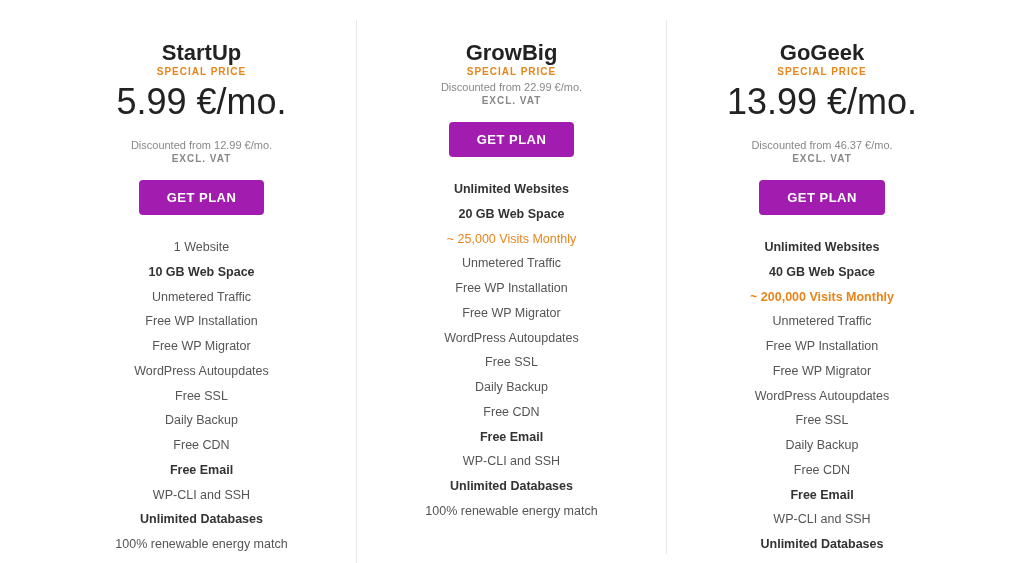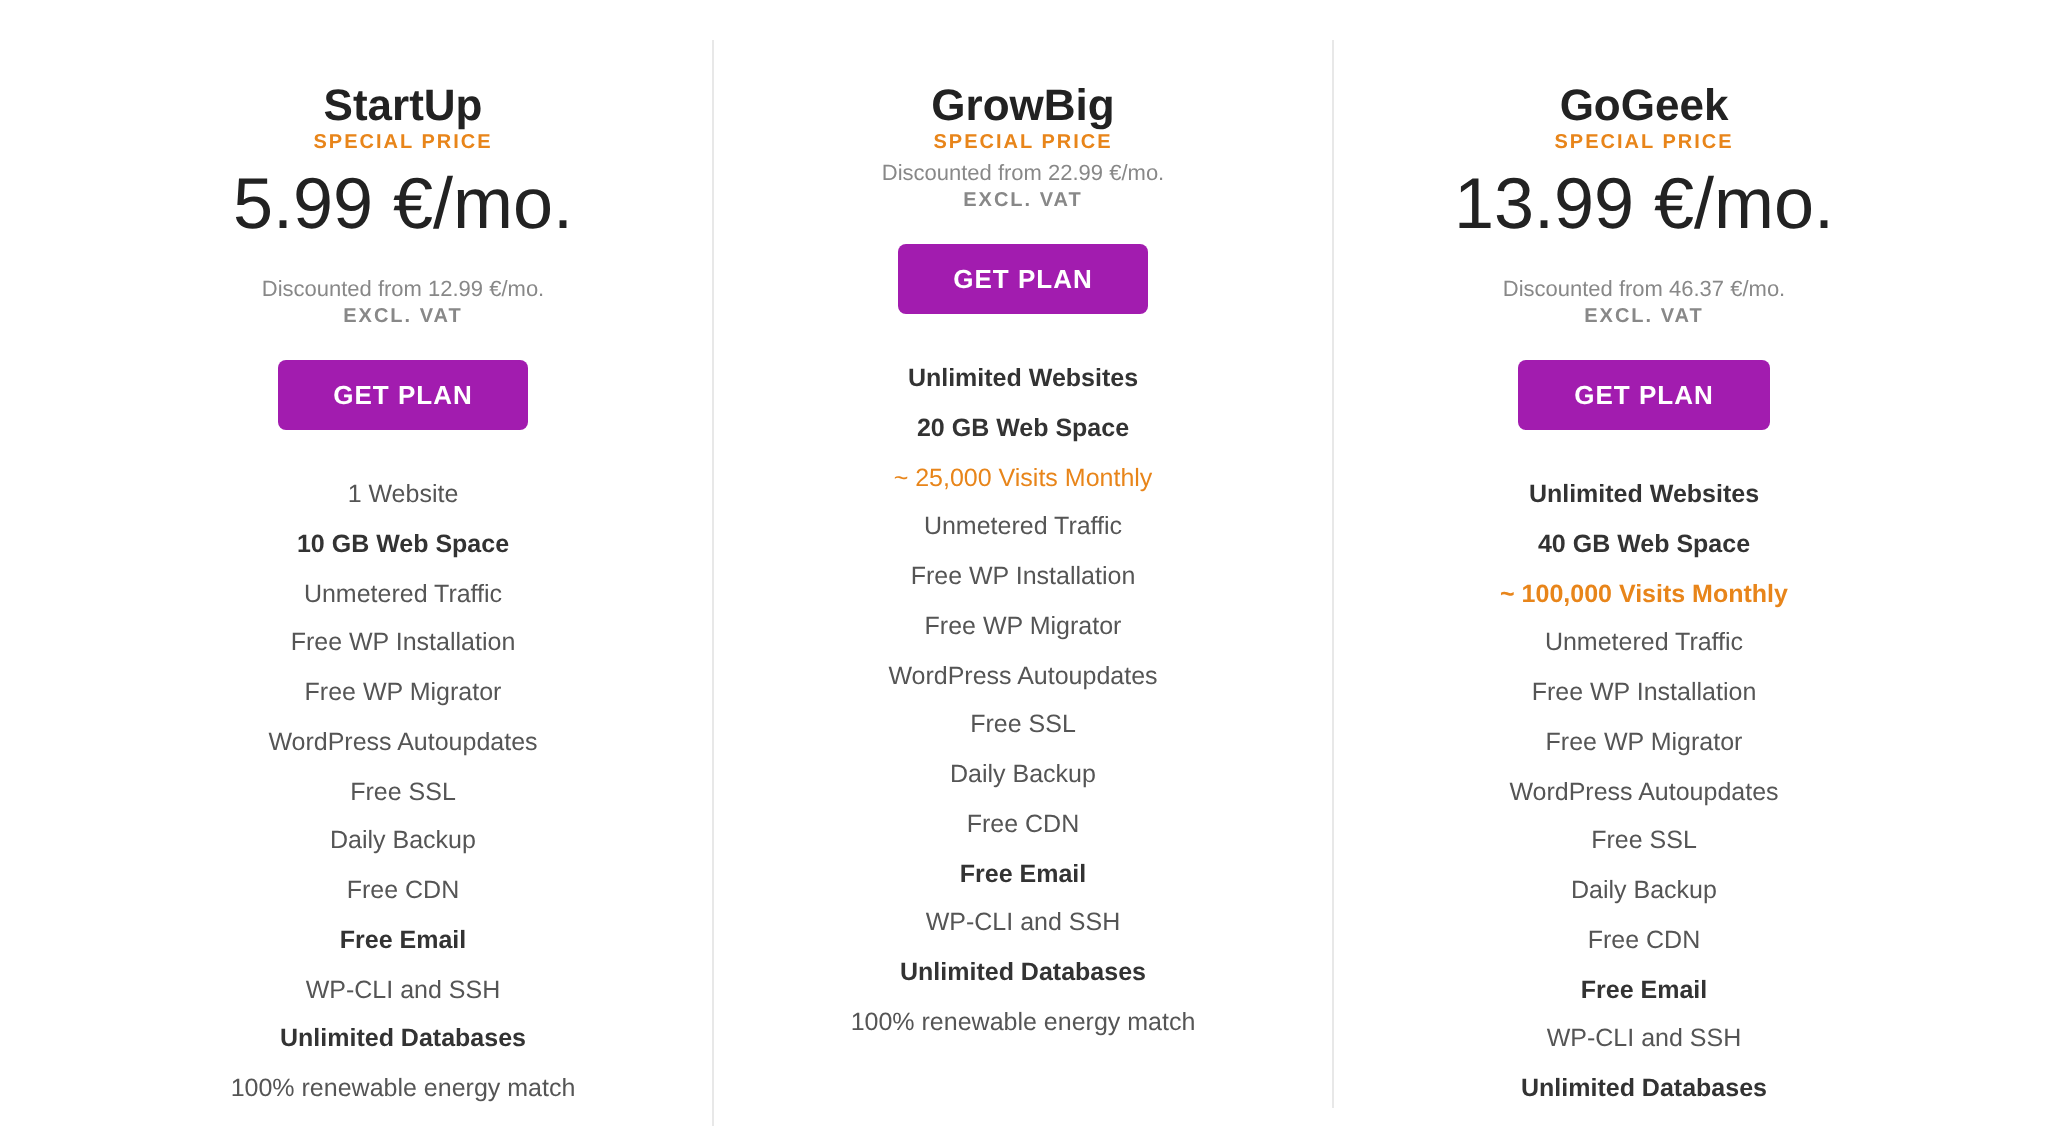--- a/index.html
+++ b/index.html
@@ -128,21 +128,21 @@
         <li>Daily Backup</li>
         <li>Free CDN</li>
         <li><strong>Free Email</strong></li>
         <li>WP-CLI and SSH</li>
         <li><strong>Unlimited Databases</strong></li>
         <li>100% renewable energy match</li>
       </ul></div>
     <div class="plan-card"><div class="plan-name">GoGeek</div><div class="special-price-label">SPECIAL PRICE</div><div class="price">13.99 €/mo.</div><div class="discounted-from">Discounted from 46.37 €/mo.</div><div class="excl-vat">EXCL. VAT</div><button class="get-plan-btn">GET PLAN</button><ul class="features-list">
         <li><strong>Unlimited Websites</strong></li>
         <li><strong>40 GB Web Space</strong></li>
-        <li><span class="highlight" style="color:#e8851a;font-weight:bold;">~ 100,000 Visits Monthly</span></li>
+        <li><span class="highlight" style="color:#e8851a;font-weight:bold;">~ 200,000 Visits Monthly</span></li>
         <li>Unmetered Traffic</li>
         <li>Free WP Installation</li>
         <li>Free WP Migrator</li>
         <li>WordPress Autoupdates</li>
         <li>Free SSL</li>
         <li>Daily Backup</li>
         <li>Free CDN</li>
         <li><strong>Free Email</strong></li>
         <li>WP-CLI and SSH</li>
         <li><strong>Unlimited Databases</strong></li>

